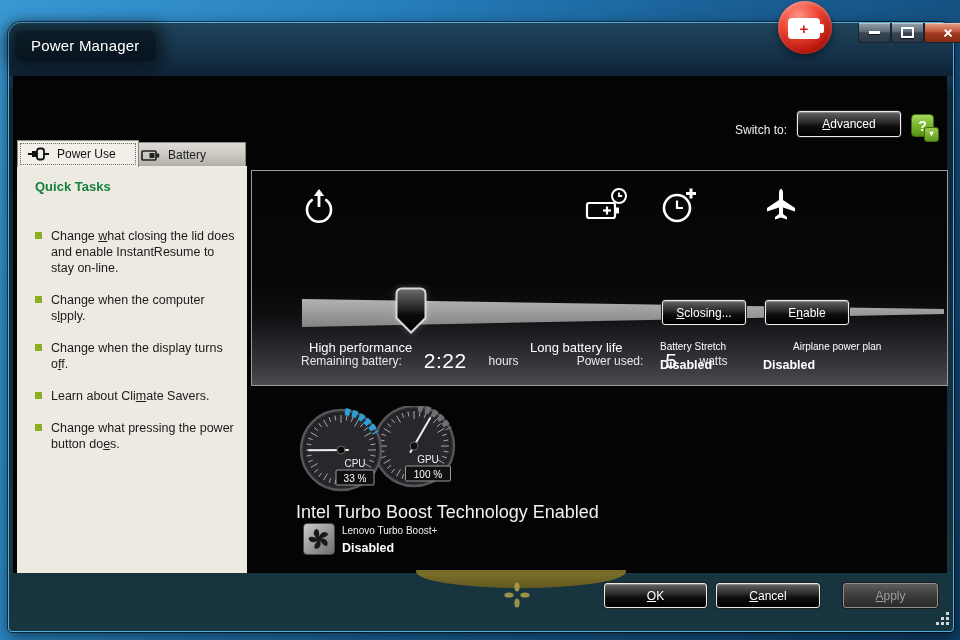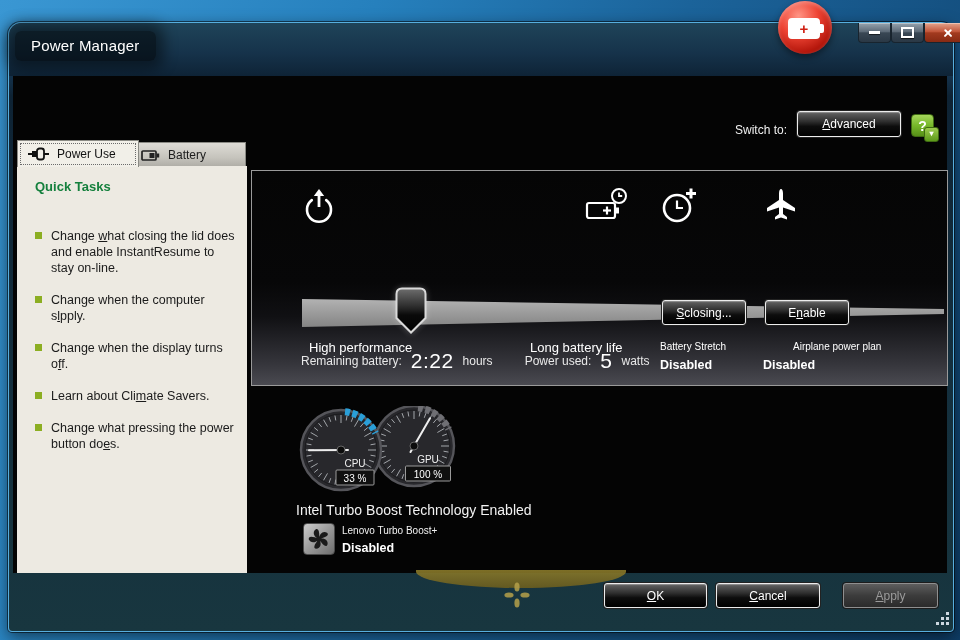--- a/index.html
+++ b/index.html
@@ -79,25 +79,25 @@
 
   
   #upper-panel{position:absolute;left:238px;top:94px;width:695px;height:214px;
     border:1px solid #9a9a9a;
     background:linear-gradient(180deg,#050505 0%,#070708 52%,#101013 68%,#35353b 90%,#4a4a51 100%);}
   .panel-icon{position:absolute;}
   #hp-label,#lb-label{position:absolute;color:#fff;font-size:13px;}
   #settings-btn,#enable-btn{position:absolute;width:84px;height:25px;}
   .feature-label{position:absolute;color:#fff;font-size:10px;}
   .feature-status{position:absolute;color:#fff;font-size:12.5px;font-weight:bold;}
-  #battery-row{position:absolute;left:49px;top:178px;display:flex;align-items:center;gap:9px;color:#e9e9e9;font-size:12px;}
+  #battery-row{position:absolute;left:49px;top:178px;display:flex;align-items:center;gap:22px;color:#e9e9e9;font-size:12px;}
   .big-num{font-size:21px;color:#fff;letter-spacing:.5px;}
   .spacer{width:14px;}
 
-  #intel-text{position:absolute;left:287px;top:479px;color:#f2f2f2;font-size:14px;}
+  #intel-text{position:absolute;left:287px;top:479px;color:#f2f2f2;font-size:18px;}
   #fan-icon{position:absolute;left:294px;top:500px;width:30px;height:30px;border-radius:4px;border:1px solid #4a4a4a;
     background:linear-gradient(135deg,#cccccc 0%,#9a9a9a 50%,#6e6e6e 100%);display:flex;align-items:center;justify-content:center;}
   #lenovo-label{position:absolute;left:333px;top:502px;color:#f2f2f2;font-size:10px;}
   #lenovo-status{position:absolute;left:333px;top:518px;color:#fff;font-size:12.5px;font-weight:bold;}
 
   
   #ok-btn{position:absolute;left:604px;top:583px;width:103px;height:25px;}
   #cancel-btn{position:absolute;left:716px;top:583px;width:104px;height:25px;}
   #apply-btn{position:absolute;left:843px;top:583px;width:95px;height:25px;}
   #resize-grip{position:absolute;left:936px;top:612px;width:14px;height:14px;}

